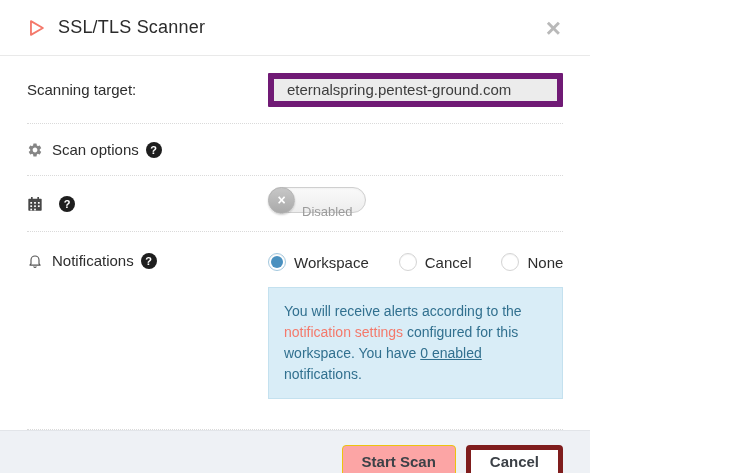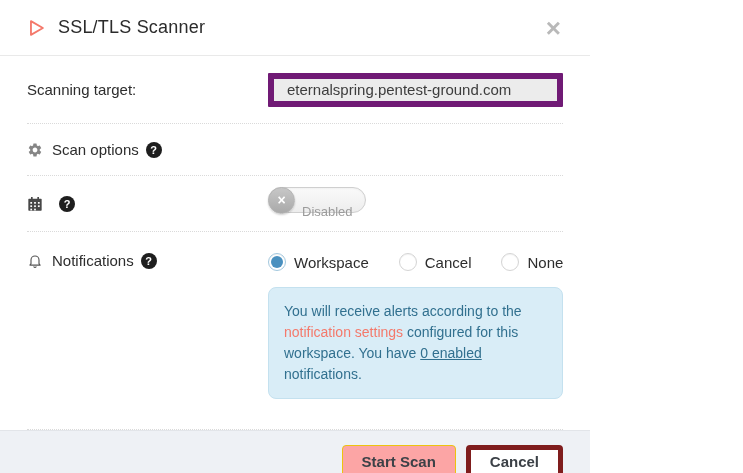--- a/index.html
+++ b/index.html
@@ -90,21 +90,21 @@
   .radio-circle.selected { border-color:#a3c8de; }
   .radio-circle.selected::after {
     content:""; position:absolute; left:2px; top:2px; width:12px; height:12px;
     border-radius:50%; background:#4a90bf;
   }
   .radio-label { margin-left:8px; font-size:15px; color:#2d2d2d; }
 
   
   .info-box {
     margin-top:16px; background:#d9edf7; border:1px solid #c4e1ef;
-    border-radius:8px; padding:13px 15px; font-size:14px; line-height:21px;
+    border-radius:0; padding:13px 15px; font-size:14px; line-height:21px;
     color:#31708f; max-width:448px;
   }
   .info-box a { cursor:pointer; }
   .link-salmon { color:#f4796b; text-decoration:none; }
   .link-underline { color:#31708f; text-decoration:underline; }
 
   
   .modal-footer {
     flex:none; height:61px; margin-top:auto; background:#eef1f5;
     border-top:1px solid #e2e5e9; display:flex; align-items:center;

